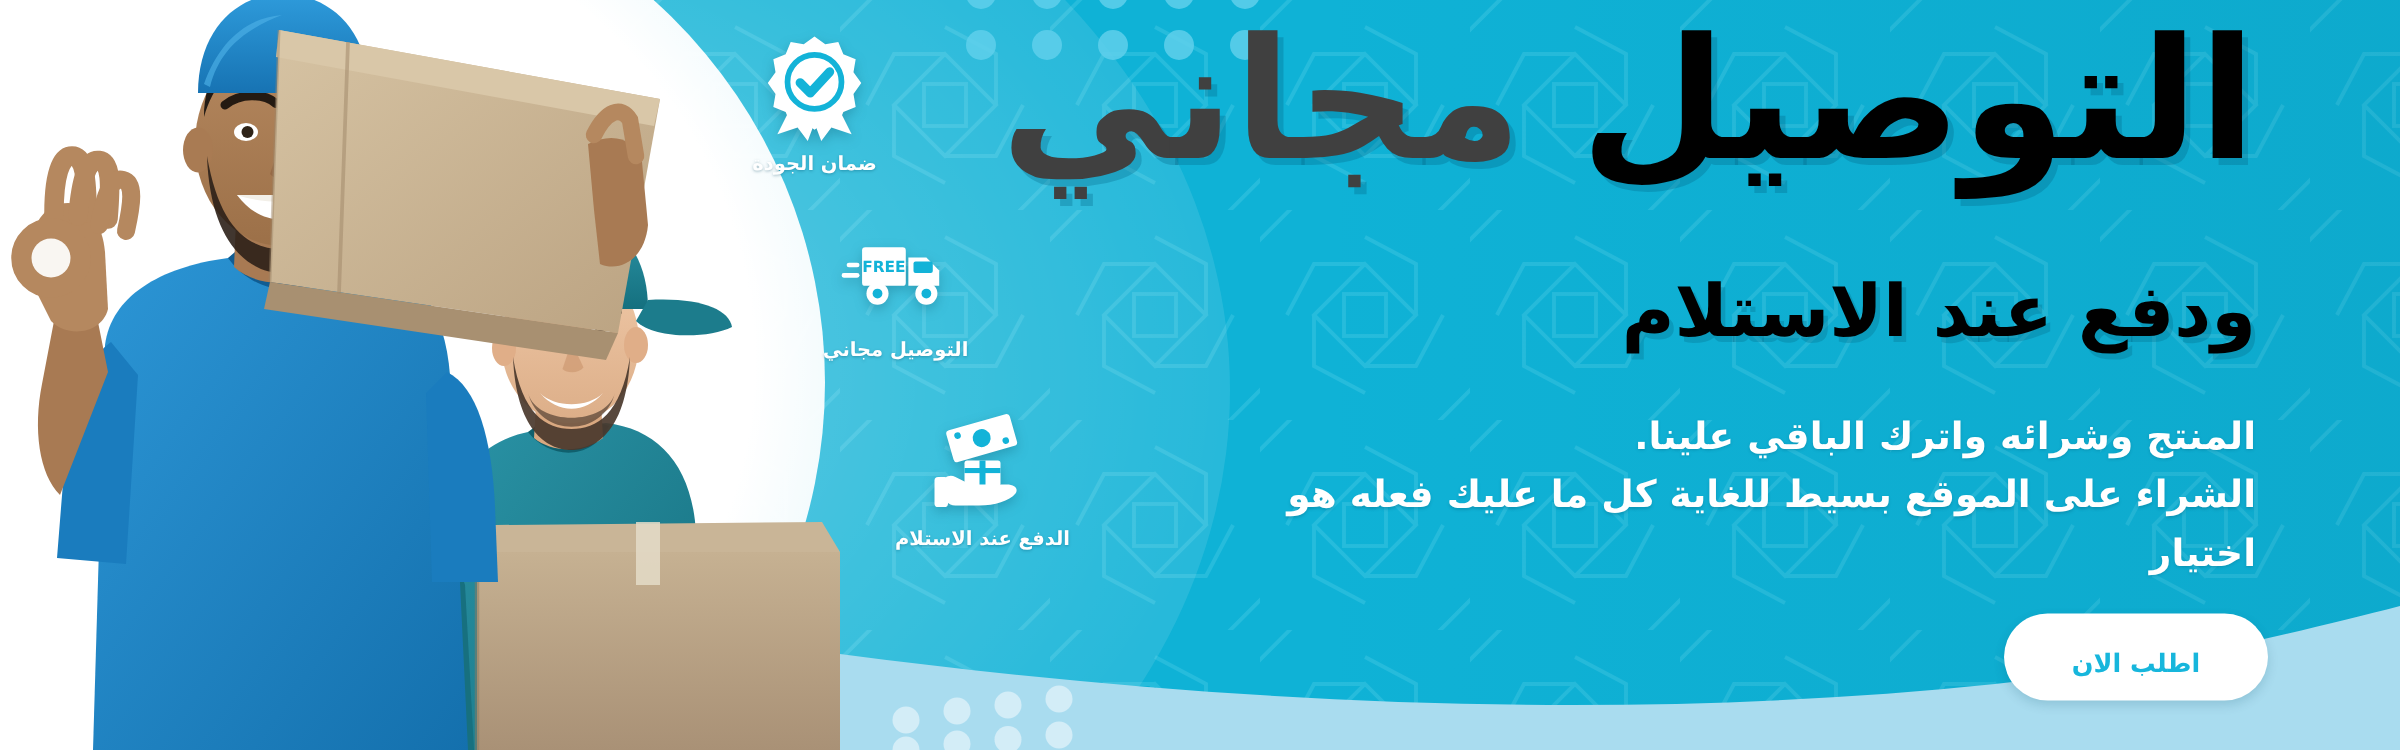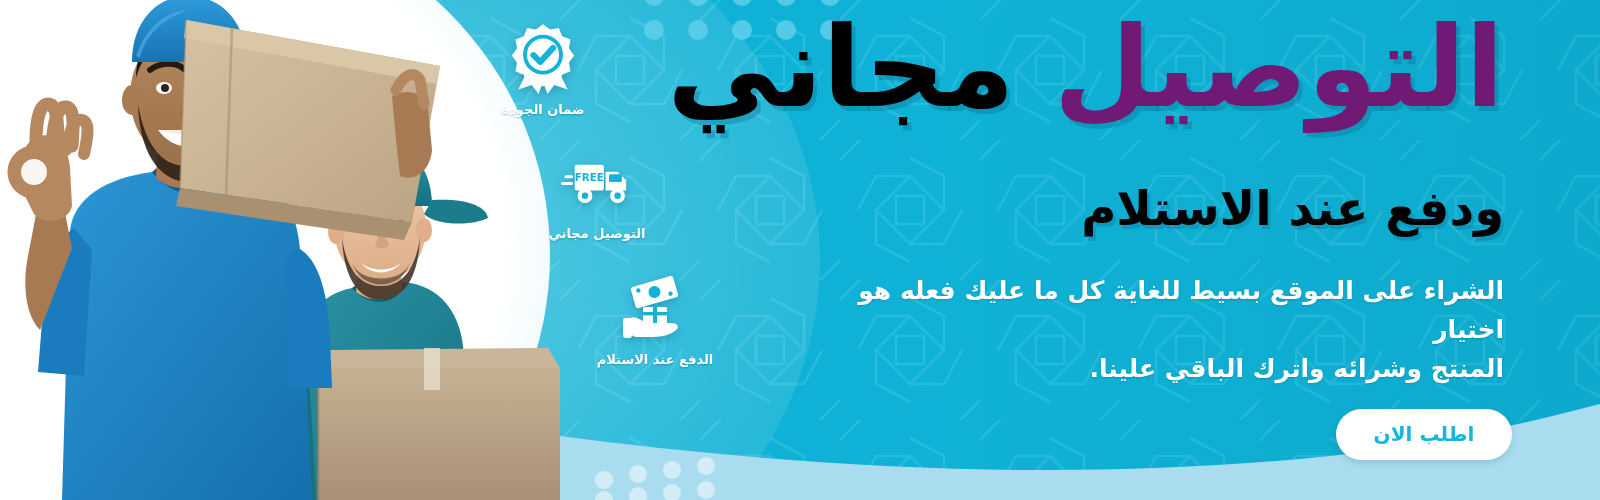--- a/index.html
+++ b/index.html
@@ -112,22 +112,22 @@
     position:absolute;right:0;top:10px;
     width:100%;
     font-size:112px;
     font-weight:bold;
     line-height:1.02;
     color:#ffffff;
     letter-spacing:-1px;
     text-shadow:4px 5px 0 rgba(0,95,125,.28);
     white-space:nowrap;
   }
-  .headline .hl-yellow{color:#000000;}
-  .headline .hl-white{color:#701a75;margin-top:14px;}
+  .headline .hl-yellow{color:#404040;}
+  .headline .hl-white{color:#000000;margin-top:14px;}
 
   .subhead{
     position:absolute;right:0;top:182px;
     width:100%;
     font-size:48px;font-weight:bold;
     color:#000000;
     line-height:1.1;
     text-shadow:3px 4px 0 rgba(0,95,125,.26);
     white-space:nowrap;
   }
@@ -138,27 +138,27 @@
     font-size:25px;
     font-weight:bold;
     color:#ffffff;
     line-height:1.55;
     text-shadow:0 1px 2px rgba(0,80,105,.25);
   }
 
   .cta{
     position:absolute;right:-8px;top:409px;
     min-width:176px;
-    padding:13px 34px 14px;
+    padding:24px 34px 14px;
     background:#ffffff;
     border:none;
     border-radius:30px;
     color:#17B6DC;
     font-family:"DejaVu Sans","Liberation Sans",sans-serif;
-    font-size:20px;font-weight:bold;
+    font-size:17px;font-weight:bold;
     text-align:center;
     cursor:pointer;
     box-shadow:0 3px 7px rgba(0,70,95,.16);
     direction:rtl;
   }
 </style>
 </head>
 <body>
 
 <div id="banner">
@@ -449,20 +449,20 @@
   <div class="copy">
 
     <div class="headline">
       <span class="hl-white">التوصيل</span>
       <span class="hl-yellow">مجاني</span>
     </div>
 
     <div class="subhead">ودفع عند الاستلام</div>
 
     <div class="body-copy">
+      <div>المنتج وشرائه واترك الباقي علينا.</div>
       <div>الشراء على الموقع بسيط للغاية كل ما عليك فعله هو اختيار</div>
-      <div>المنتج وشرائه واترك الباقي علينا.</div>
     </div>
 
     <button class="cta">اطلب الان</button>
   </div>
 
 </div>
 
 </body></html>

